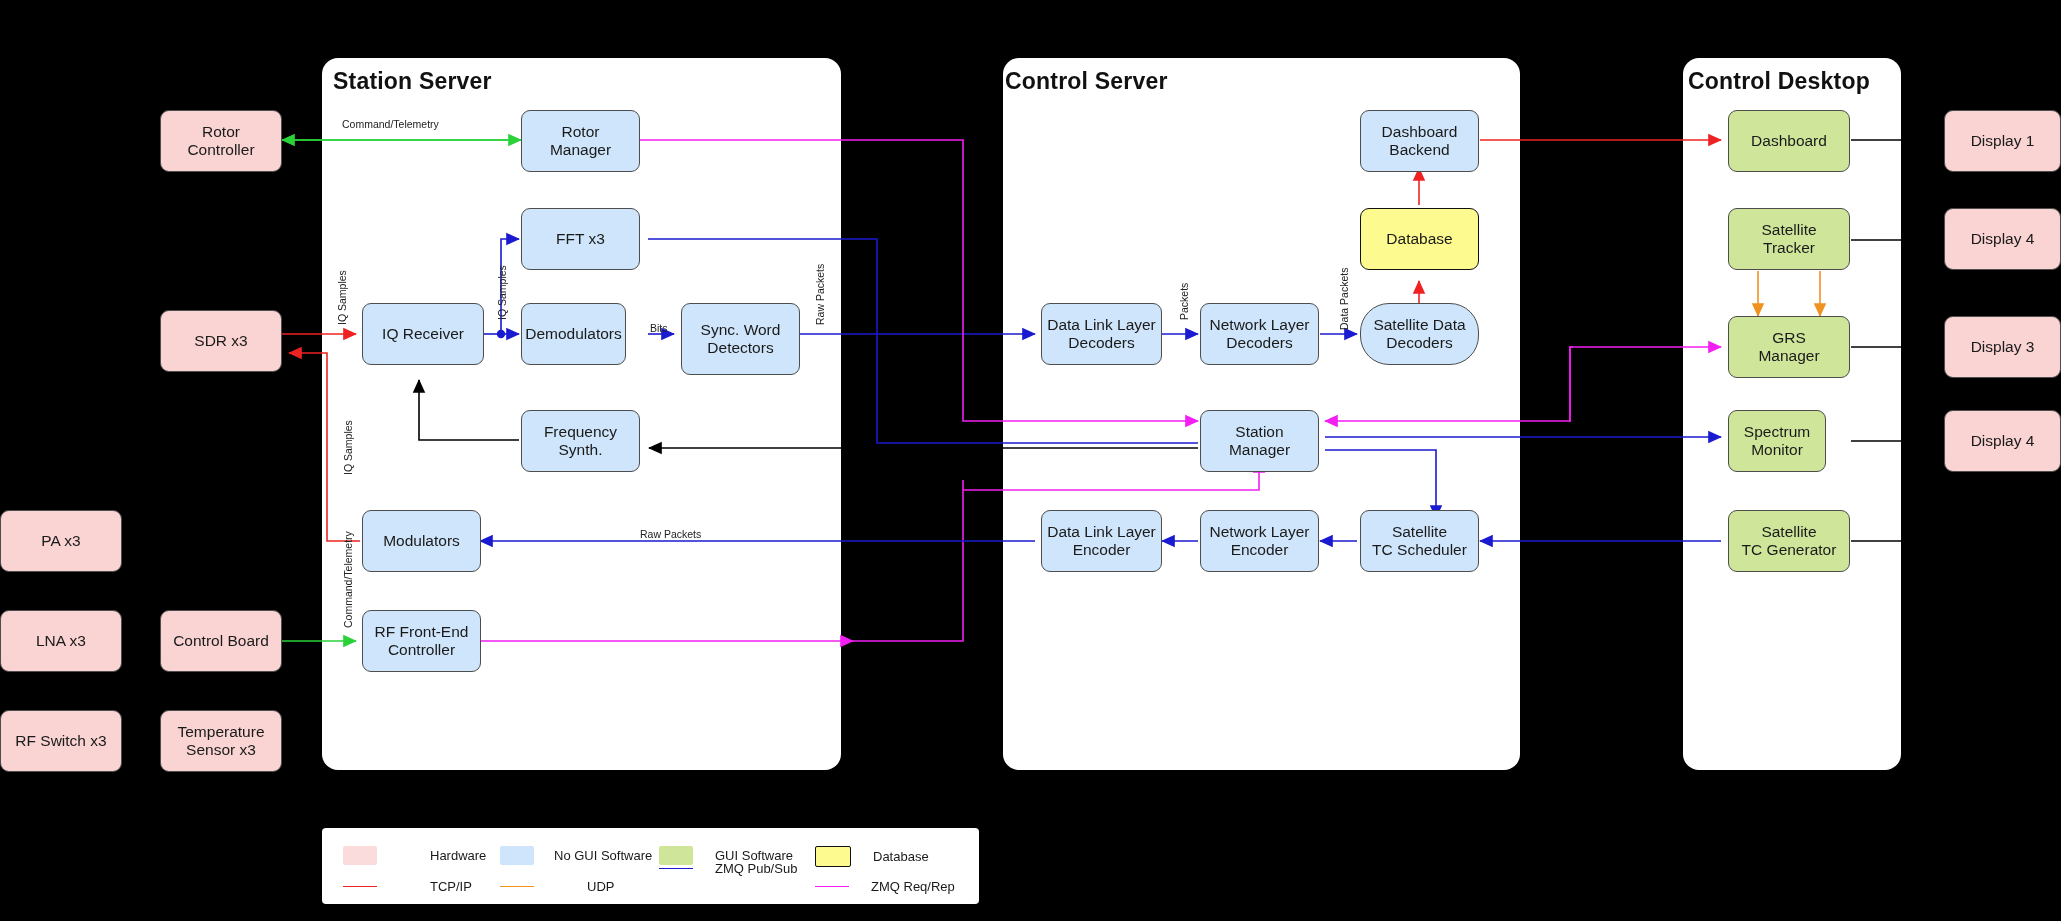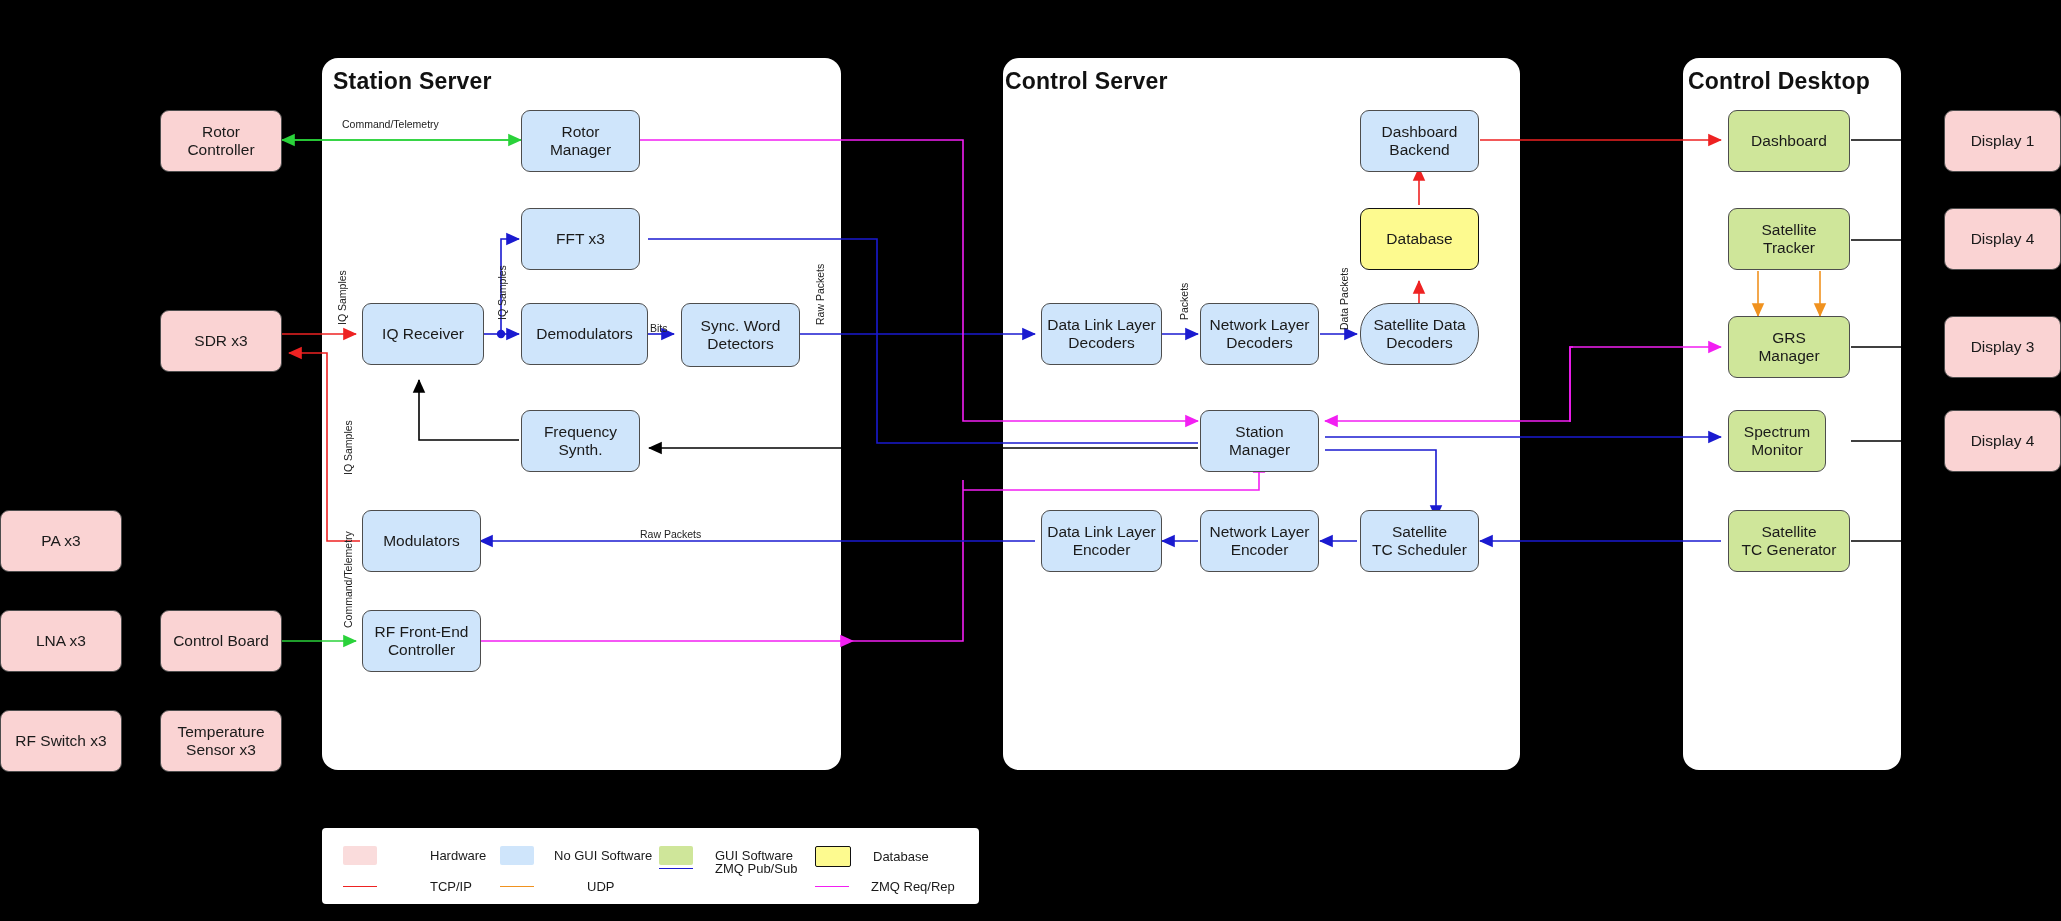--- a/index.html
+++ b/index.html
@@ -136,22 +136,22 @@
   <div class="node hw" style="left:160px;top:310px;width:122px;height:62px;">SDR x3</div>
   <div class="node hw" style="left:0px;top:510px;width:122px;height:62px;">PA x3</div>
   <div class="node hw" style="left:0px;top:610px;width:122px;height:62px;">LNA x3</div>
   <div class="node hw" style="left:0px;top:710px;width:122px;height:62px;">RF Switch x3</div>
   <div class="node hw" style="left:160px;top:610px;width:122px;height:62px;">Control Board</div>
   <div class="node hw" style="left:160px;top:710px;width:122px;height:62px;">Temperature<br>Sensor x3</div>
 
   <div class="node nogui" style="left:521px;top:110px;width:119px;height:62px;">Rotor<br>Manager</div>
   <div class="node nogui" style="left:521px;top:208px;width:119px;height:62px;">FFT x3</div>
   <div class="node nogui" style="left:362px;top:303px;width:122px;height:62px;">IQ Receiver</div>
-  <div class="node nogui" style="left:521px;top:303px;width:127px;height:62px;">Demodulators</div>
-  <div class="node nogui" style="left:681px;top:303px;width:119px;height:64px;">Sync. Word<br>Detectors</div>
+  <div class="node nogui" style="left:521px;top:303px;width:105px;height:62px;">Demodulators</div>
+  <div class="node nogui" style="left:681px;top:303px;width:119px;height:72px;">Sync. Word<br>Detectors</div>
   <div class="node nogui" style="left:521px;top:410px;width:119px;height:62px;">Frequency<br>Synth.</div>
   <div class="node nogui" style="left:362px;top:510px;width:119px;height:62px;">Modulators</div>
   <div class="node nogui" style="left:362px;top:610px;width:119px;height:62px;">RF Front-End<br>Controller</div>
 
   <div class="node nogui" style="left:1360px;top:110px;width:119px;height:62px;">Dashboard<br>Backend</div>
   <div class="node db" style="left:1360px;top:208px;width:119px;height:62px;">Database</div>
   <div class="node nogui" style="left:1041px;top:303px;width:121px;height:62px;">Data Link Layer<br>Decoders</div>
   <div class="node nogui" style="left:1200px;top:303px;width:119px;height:62px;">Network Layer<br>Decoders</div>
   <div class="node nogui" style="left:1360px;top:303px;width:119px;height:62px;border-radius:29px;">Satellite Data<br>Decoders</div>
   <div class="node nogui" style="left:1200px;top:410px;width:119px;height:62px;">Station<br>Manager</div>

